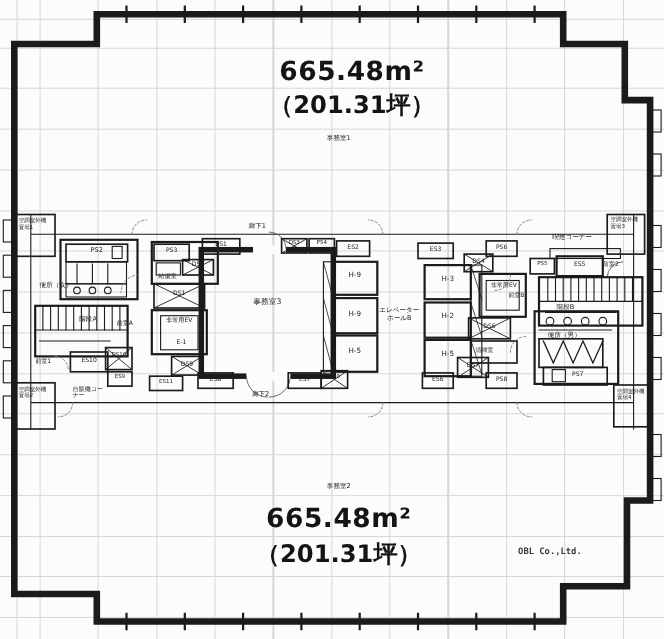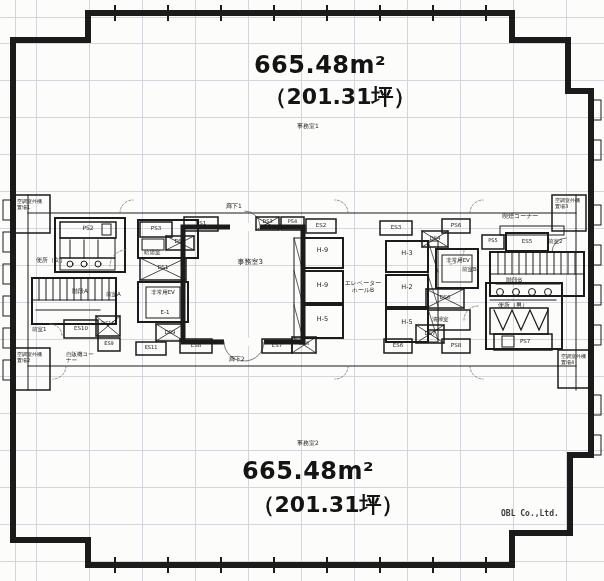--- a/index.html
+++ b/index.html
@@ -15,21 +15,21 @@
   }
   svg.plan{position:absolute;left:0;top:0;}
   .lb{position:absolute;font-size:5.5px;line-height:1.15;white-space:nowrap;color:#1b1b1b;}
   .c{text-align:center;}
   .wrap{white-space:normal;word-break:break-all;}
   .f5{font-size:5px;}
   .f6{font-size:6px;}
   .f65{font-size:6.5px;}
   .f7{font-size:7px;}
   .big{font-size:24px;font-weight:600;letter-spacing:.5px;color:#141414;}
-  .big2{font-size:22px;font-weight:600;color:#141414;margin-left:20px;}
+  .big2{font-size:22px;font-weight:600;color:#141414;}
   .wm{font-family:"DejaVu Sans Mono","Liberation Mono",monospace;font-size:8px;font-weight:bold;color:#3a3a3a;letter-spacing:0;}
 </style>
 </head>
 <body>
 
 <div id="canvas">
 
   <svg class="plan" width="604" height="581" viewBox="0 0 604 581" stroke="#1b1b1b" fill="none" stroke-linecap="square">
 
     <path stroke-width="6" d="M88,13 H512 V40 H568 V91 H591 V455 H570 V533 H512 V565 H88 V540 H13 V40 H88 Z"></path>
@@ -210,21 +210,21 @@
   <div class="lb big c" style="left:240px;top:52px;width:160px;">665.48m²</div>
   <div class="lb big2 c" style="left:240px;top:84px;width:160px;">（201.31坪）</div>
   <div class="lb f6 c" style="left:288px;top:123px;width:40px;">事務室1</div>
 
   <div class="lb f6 c" style="left:288px;top:440px;width:40px;">事務室2</div>
   <div class="lb big c" style="left:228px;top:458px;width:160px;">665.48m²</div>
   <div class="lb big2 c" style="left:228px;top:492px;width:160px;">（201.31坪）</div>
 
   <div class="lb f6" style="left:226px;top:203px;">廊下1</div>
   <div class="lb f6" style="left:229px;top:356px;">廊下2</div>
-  <div class="lb f7 c" style="left:223px;top:258px;width:40px;text-align:right;">事務室3</div>
+  <div class="lb f7 c" style="left:223px;top:270px;width:40px;">事務室3</div>
 
   <div class="lb f6 c" style="left:60px;top:225px;width:56px;">PS2</div>
   <div class="lb f6" style="left:36px;top:257px;">便所（女）</div>
   <div class="lb f6" style="left:72px;top:288px;">階段A</div>
   <div class="lb" style="left:106px;top:291px;">前室A</div>
   <div class="lb c" style="left:140px;top:225px;width:32px;">PS3</div>
   <div class="lb c" style="left:166px;top:238px;width:28px;">DS2</div>
   <div class="lb" style="left:144px;top:249px;">給湯室</div>
   <div class="lb c" style="left:184px;top:220px;width:34px;">ES1</div>
   <div class="lb c" style="left:140px;top:264px;width:46px;">DS1</div>
@@ -270,15 +270,15 @@
   <div class="lb" style="left:462px;top:266px;">前室B</div>
   <div class="lb f6" style="left:506px;top:277px;">階段B</div>
   <div class="lb f6" style="left:498px;top:302px;">便所（男）</div>
   <div class="lb" style="left:520px;top:338px;">PS7</div>
 
   <div class="lb f5 wrap" style="left:17px;top:199px;width:28px;">空調室外機置場1</div>
   <div class="lb f5 wrap" style="left:17px;top:352px;width:28px;">空調室外機置場2</div>
   <div class="lb f5 wrap" style="left:555px;top:198px;width:28px;">空調室外機置場3</div>
   <div class="lb f5 wrap" style="left:561px;top:354px;width:28px;">空調室外機置場4</div>
 
-  <div class="lb wm" style="left:501px;top:497px;margin-top:12px;">OBL Co.,Ltd.</div>
+  <div class="lb wm" style="left:471px;top:497px;">OBL Co.,Ltd.</div>
 
 </div>
 
 </body></html>

